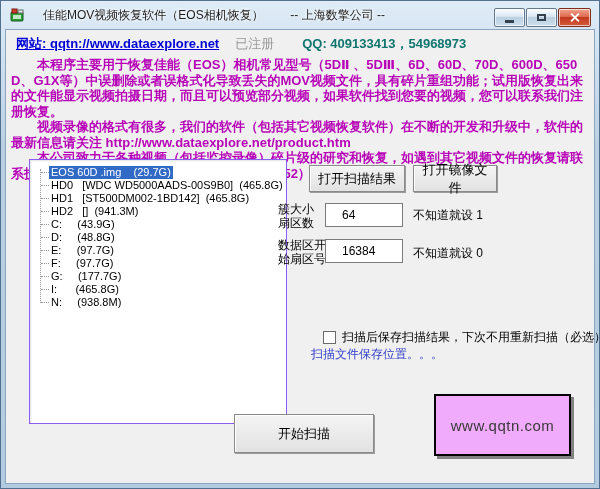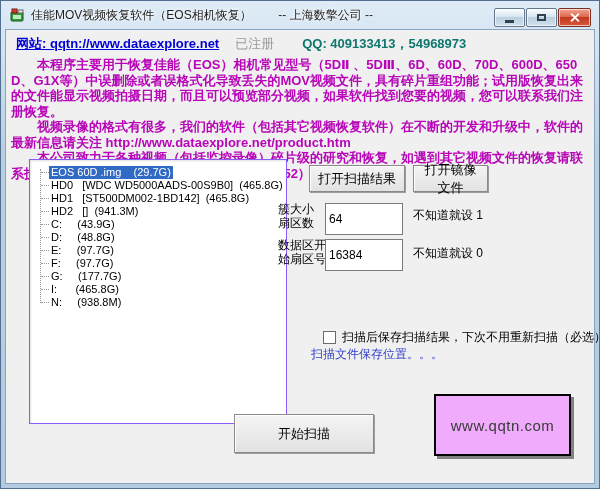--- a/index.html
+++ b/index.html
@@ -10,21 +10,21 @@
   }
   
   .win{
     position:absolute;inset:0;
     background:linear-gradient(#dfecf7,#b9d0e4 30%,#b3cbe0);
     border:1px solid #51708f;
     box-sizing:border-box;
   }
   .titlebar{
     position:absolute;left:0;top:0;right:0;height:28px;
-    display:flex;align-items:center;padding:0 8px;gap:6px;box-sizing:border-box;
+    display:flex;align-items:center;padding:0 8px;gap:18px;box-sizing:border-box;
   }
   .app-icon{width:16px;height:16px;flex:0 0 auto;}
   .title-text{
     font-size:12px;color:#1c1c1c;white-space:pre;
     text-shadow:0 0 4px #fff,0 0 2px #fff;
     overflow:hidden;flex:1 1 auto;
   }
   .win-buttons{position:absolute;right:8px;top:7px;display:flex;gap:1px;}
   .win-btn{
     width:29px;height:17px;border:1px solid #63788c;border-radius:2px;
@@ -85,27 +85,27 @@
   
   .btn{
     position:absolute;height:27px;box-sizing:border-box;
     background:linear-gradient(#f4f4f4,#e2e2e2);
     border:1px solid #8a8a8a;
     box-shadow:inset 1px 1px 0 #fff, 1px 1px 0 #9c9c9c;
     font-size:13px;color:#000;display:flex;align-items:center;justify-content:center;
     cursor:pointer;font-family:inherit;
   }
   .btn-open-scan{left:303px;top:135px;width:96px;}
-  .btn-open-image{left:407px;top:135px;width:75px;}
+  .btn-open-image{left:407px;top:135px;width:84px;}
   .fld-label{position:absolute;font-size:12px;line-height:14px;color:#000;}
   .lbl-cluster{left:272px;top:172px;}
   .lbl-start{left:272px;top:208px;}
   .fld-input{
-    position:absolute;width:78px;height:32px;box-sizing:border-box;
-    border:1px solid #7b7b7b;background:#fff;font-size:12px;padding:1px 3px;
+    position:absolute;width:78px;height:24px;box-sizing:border-box;
+    border:1px solid #7b7b7b;background:#fff;font-size:12px;padding:1px 16px;
     font-family:inherit;
   }
   .inp-cluster{left:319px;top:173px;}
   .inp-start{left:319px;top:209px;}
   .fld-hint{position:absolute;font-size:12px;color:#000;white-space:pre;}
   .hint-cluster{left:407px;top:177px;}
   .hint-start{left:407px;top:215px;}
   .chk-row{position:absolute;left:305px;top:299px;display:flex;align-items:center;font-size:12px;white-space:pre;margin-left:12px;}
   .chk-box{
     width:13px;height:13px;background:#fff;border:1px solid #6b6b6b;

